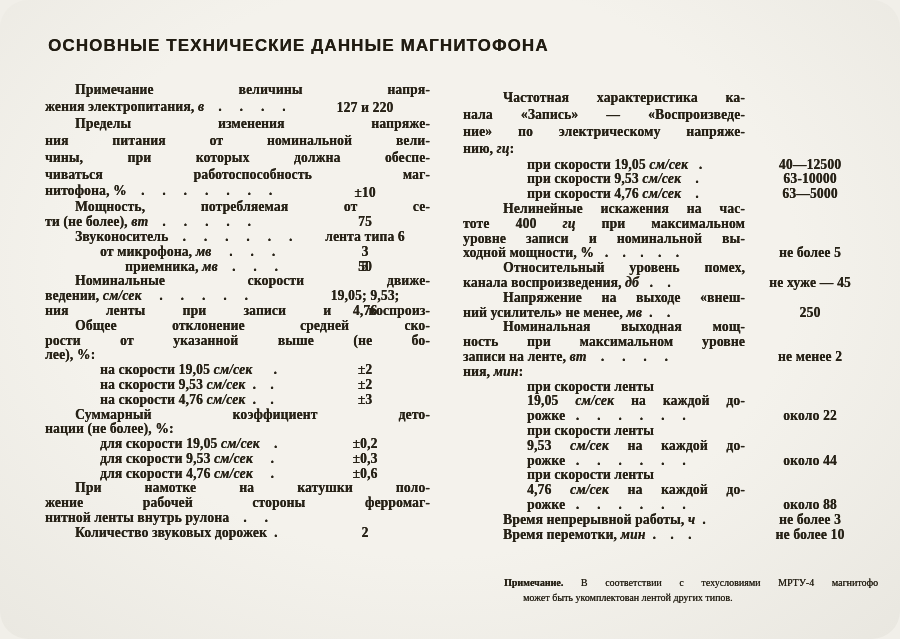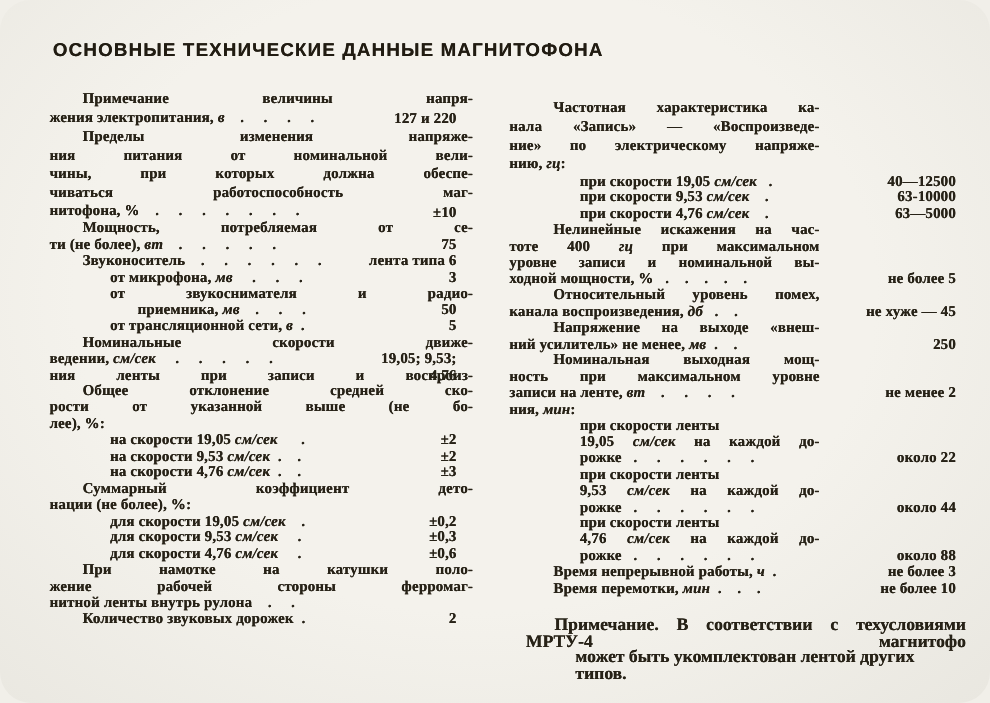--- a/index.html
+++ b/index.html
@@ -34,29 +34,29 @@
   .col-right .lbl{width:282px;}
   .ln{line-height:14.8px;white-space:pre;}
   .loose .ln{line-height:16.9px;}
   .ln.j{white-space:normal;text-align:justify;text-align-last:justify;}
   .i1{padding-left:30px;}
   .i2{padding-left:55px;}
   .i3{padding-left:80px;}
   .col-right .i1{padding-left:40px;}
   .col-right .i2{padding-left:64px;}
   .val{
-    position:absolute;bottom:0;text-align:right;line-height:14.8px;
+    position:absolute;bottom:0;text-align:center;line-height:14.8px;
     white-space:pre;
   }
   .col-left  .val{left:270px;width:100px;}
   .col-right .val{left:288px;width:118px;}
   i{font-style:italic;}
   .note{
-    position:absolute;left:478px;top:562px;width:400px;margin:0;
-    font-size:16px;line-height:14.6px;font-weight:700;
+    position:absolute;left:478px;top:576px;width:400px;margin:0;
+    font-size:10px;line-height:14.6px;font-weight:400;
     text-shadow:0.2px 0 0 currentColor;
   }
   .note-l1{display:block;text-indent:26px;text-align:justify;text-align-last:justify;}
   .note-l2{display:block;margin-left:45px;}
 </style>
 </head>
 <body style="--paper: #f1efe9; --ink: #272217;">
 
 <div class="page">
   <h1 class="title">ОСНОВНЫЕ ТЕХНИЧЕСКИЕ ДАННЫЕ МАГНИТОФОНА</h1>
@@ -93,29 +93,25 @@
         <div class="val"><div>лента типа 6</div></div>
       </div>
       <div class="row">
         <div class="lbl">
           <div class="ln i2">от микрофона, <i>мв</i>     .     .     .</div>
         </div>
         <div class="val"><div>3</div></div>
       </div>
       <div class="row">
         <div class="lbl">
-          <div class="ln i2 j">от звукоснимателя и радио-</div>
           <div class="ln i3">приемника, <i>мв</i>    .     .     .</div>
         </div>
         <div class="val"><div>50</div></div>
       </div>
       <div class="row">
-        <div class="lbl">
-          <div class="ln i2">от трансляционной сети, <i>в</i>  .</div>
-        </div>
         <div class="val"><div>5</div></div>
       </div>
       <div class="row">
         <div class="lbl">
           <div class="ln i1 j">Номинальные скорости движе-</div>
           <div class="ln i0">ведении, <i>см/сек</i>     .     .     .     .     .</div>
           <div class="ln i0 j">ния ленты при записи и воспроиз-</div>
         </div>
         <div class="val"><div>19,05; 9,53;</div><div>4,76</div></div>
       </div>

